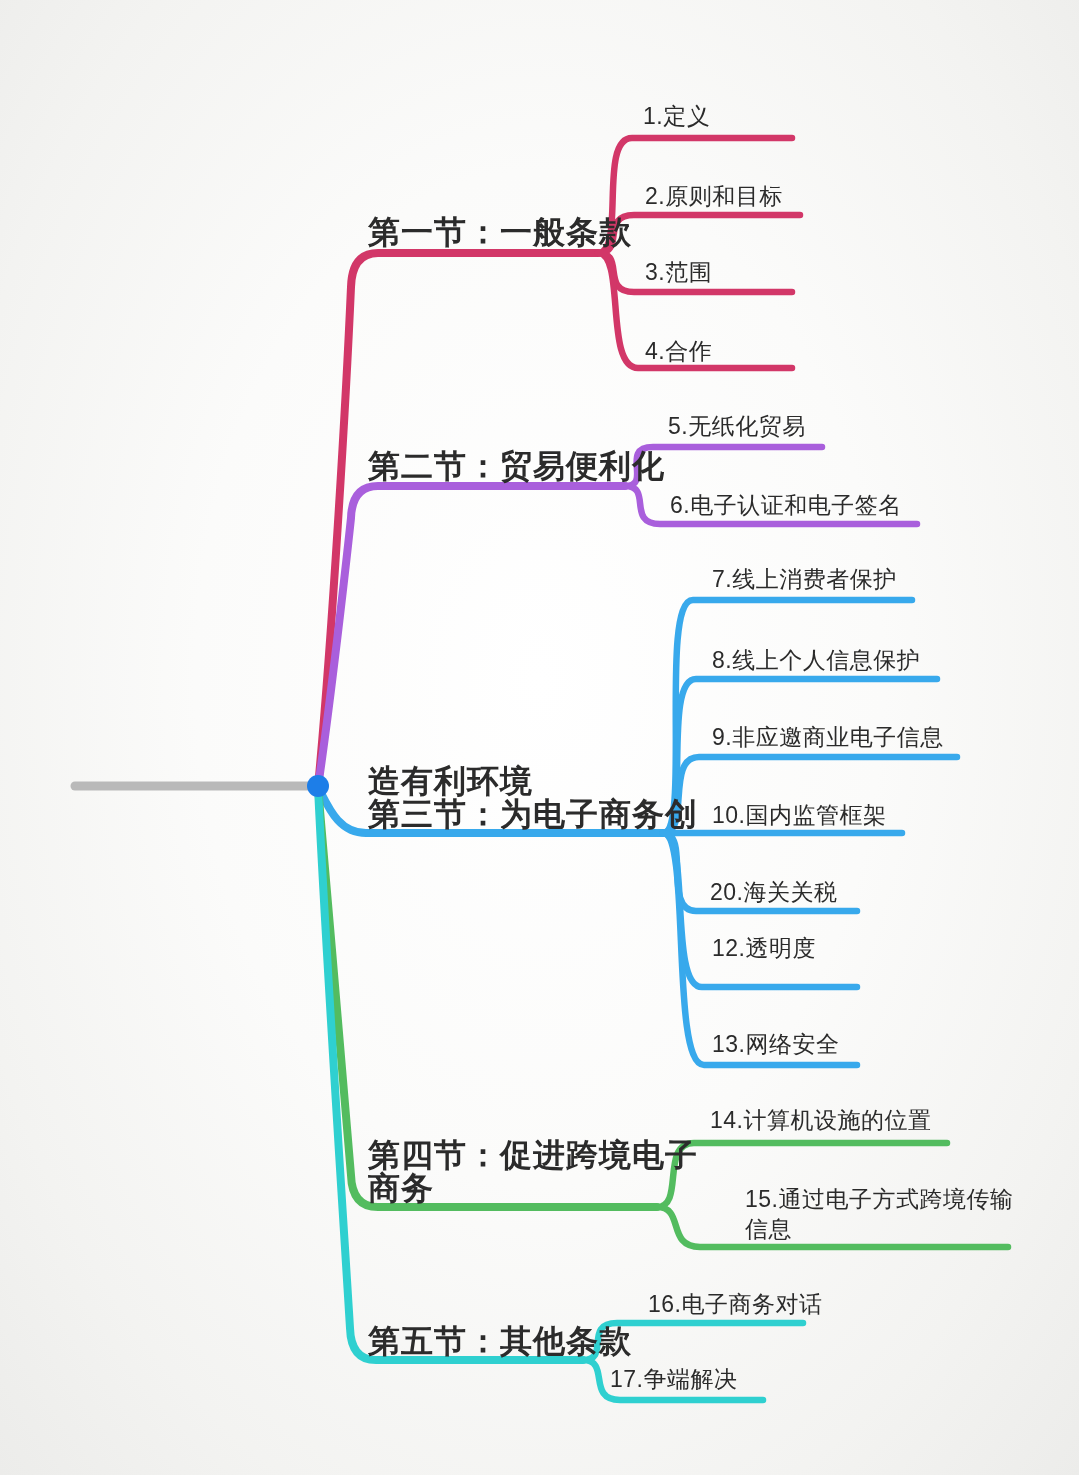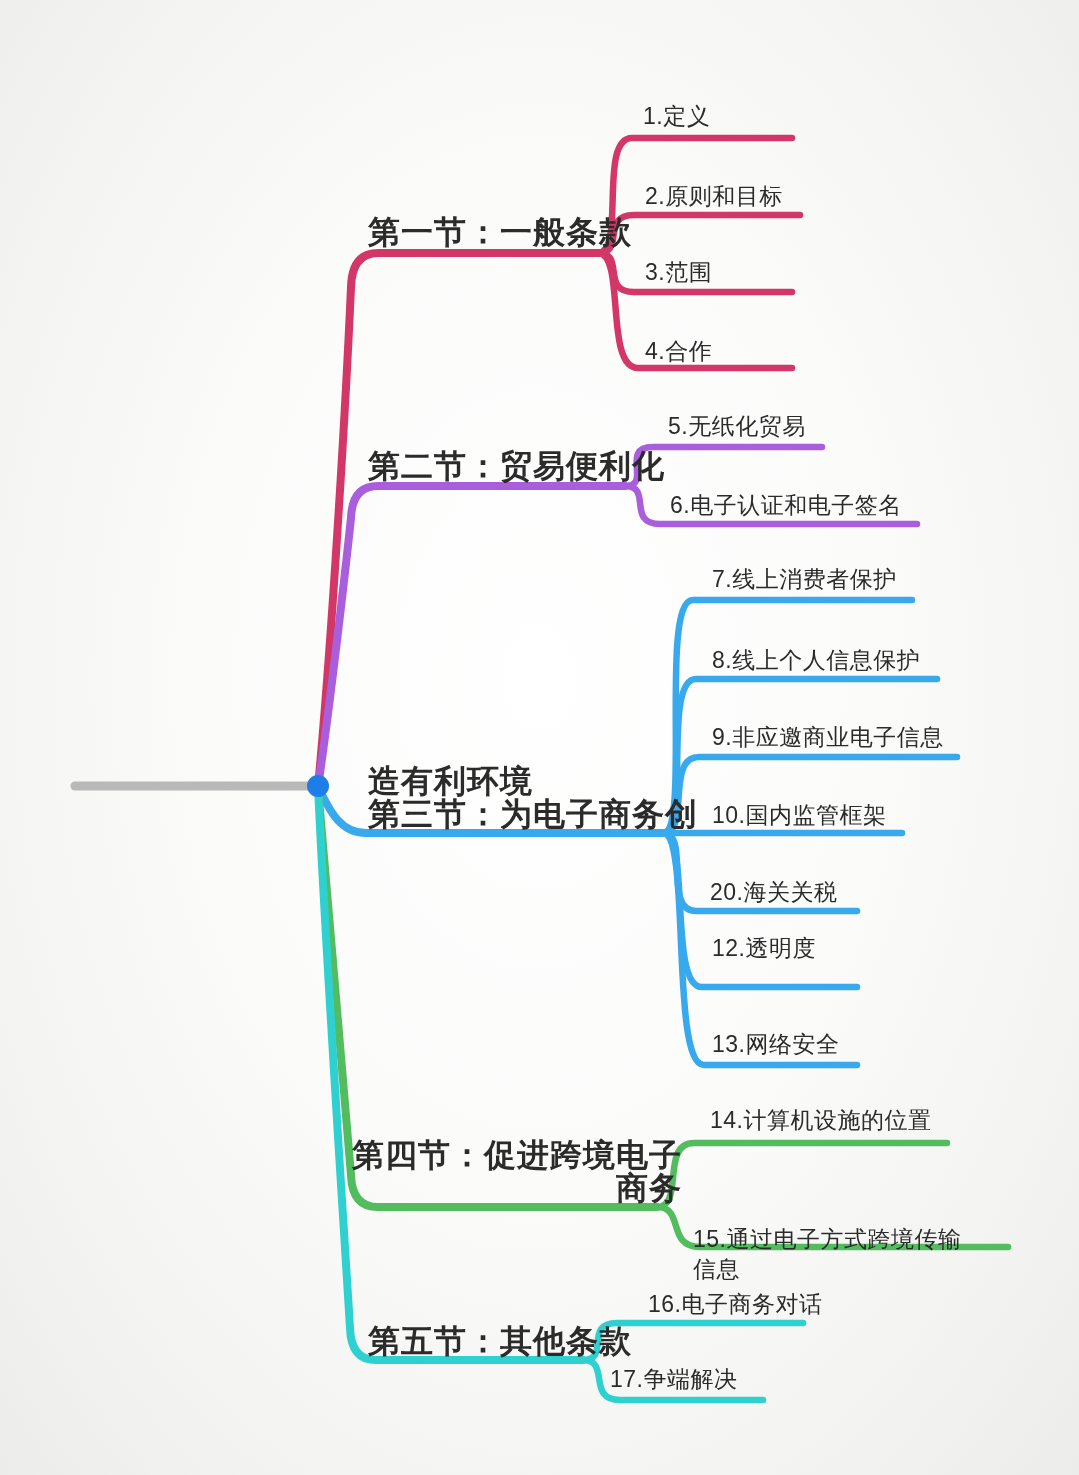--- a/index.html
+++ b/index.html
@@ -99,25 +99,25 @@
       <div class="node child-label" style="left: 712px; top: 1029px;">
         <span>13.网络安全</span>
       </div>
       <div class="node branch-label" style="left: 368px; top: 765px;">
         <span>造有利环境</span>
         <span>第三节：为电子商务创</span>
       </div>
       <div class="node child-label" style="left: 710px; top: 1105px;">
         <span>14.计算机设施的位置</span>
       </div>
-      <div class="node child-label" style="left: 693px; top: 1184px; margin-top: 40px;">
+      <div class="node child-label" style="left: 745px; top: 1184px;">
         <span>15.通过电子方式跨境传输</span>
         <span>信息</span>
       </div>
-      <div class="node branch-label" style="left: 352px; top: 1139px; text-align: right;">
+      <div class="node branch-label" style="left: 368px; top: 1139px;">
         <span>第四节：促进跨境电子</span>
         <span>商务</span>
       </div>
       <div class="node child-label" style="left: 648px; top: 1289px;">
         <span>16.电子商务对话</span>
       </div>
       <div class="node child-label" style="left: 610px; top: 1364px;">
         <span>17.争端解决</span>
       </div>
       <div class="node branch-label" style="left: 368px; top: 1325px;">

